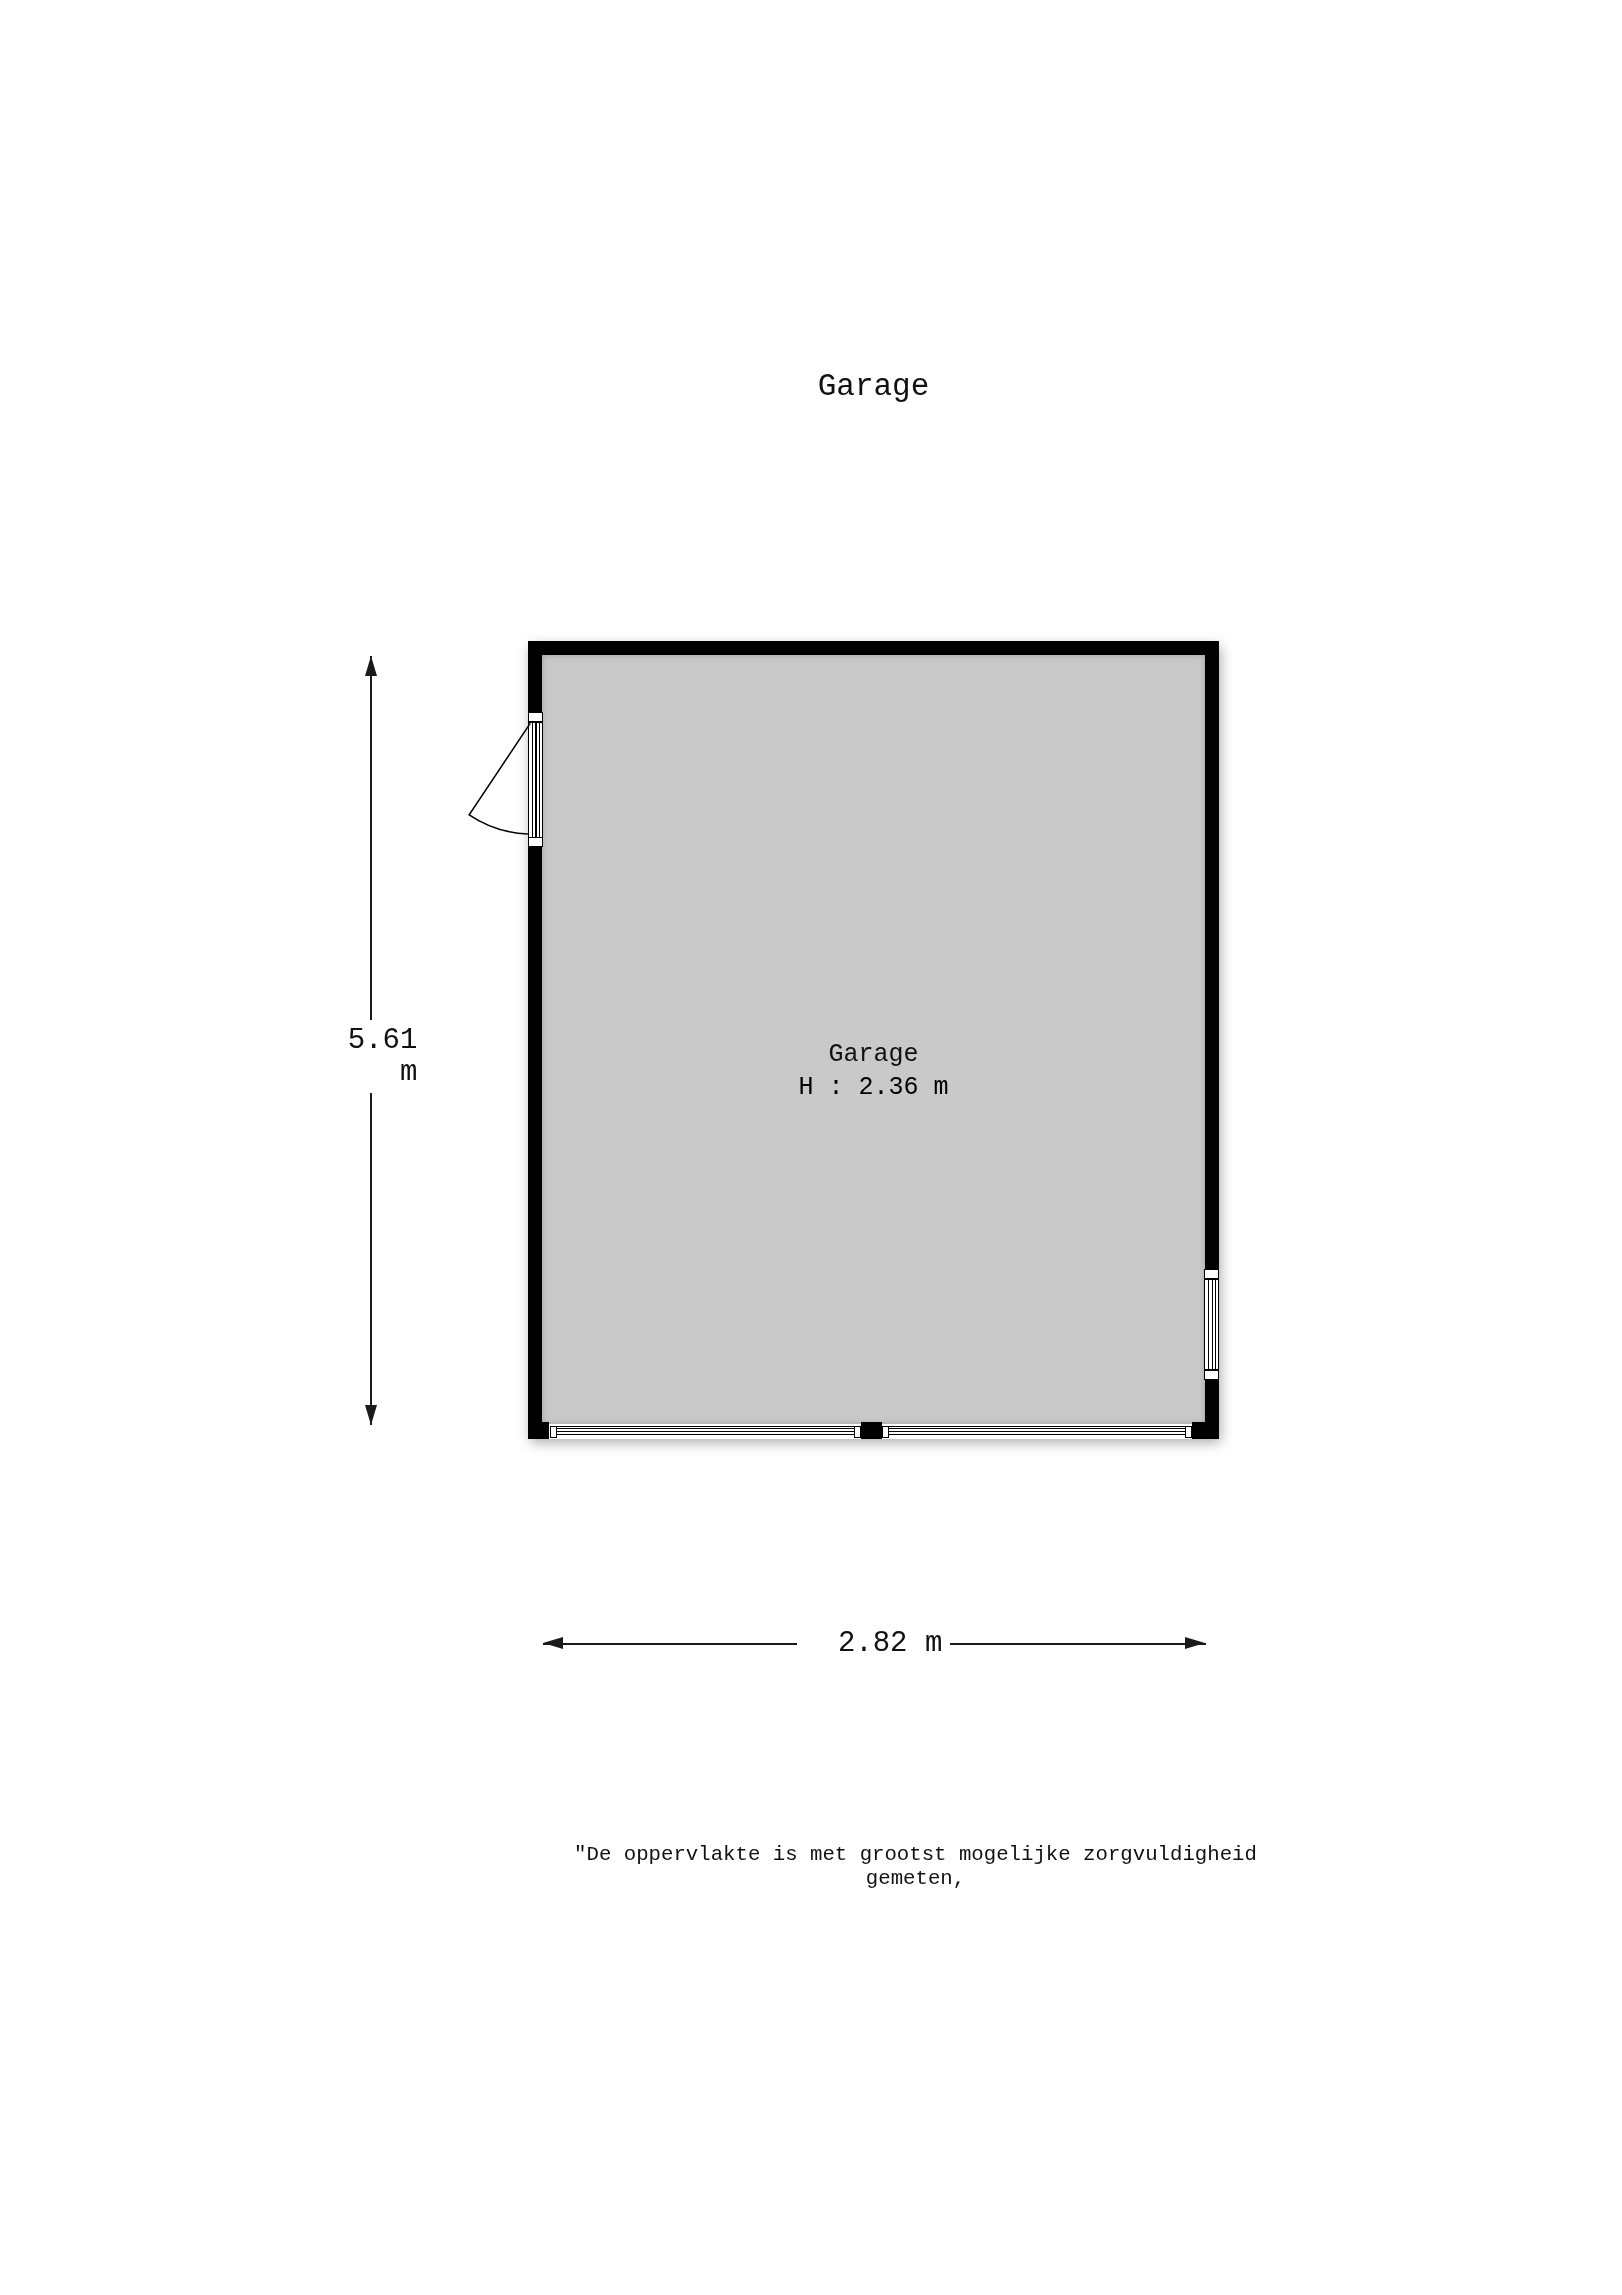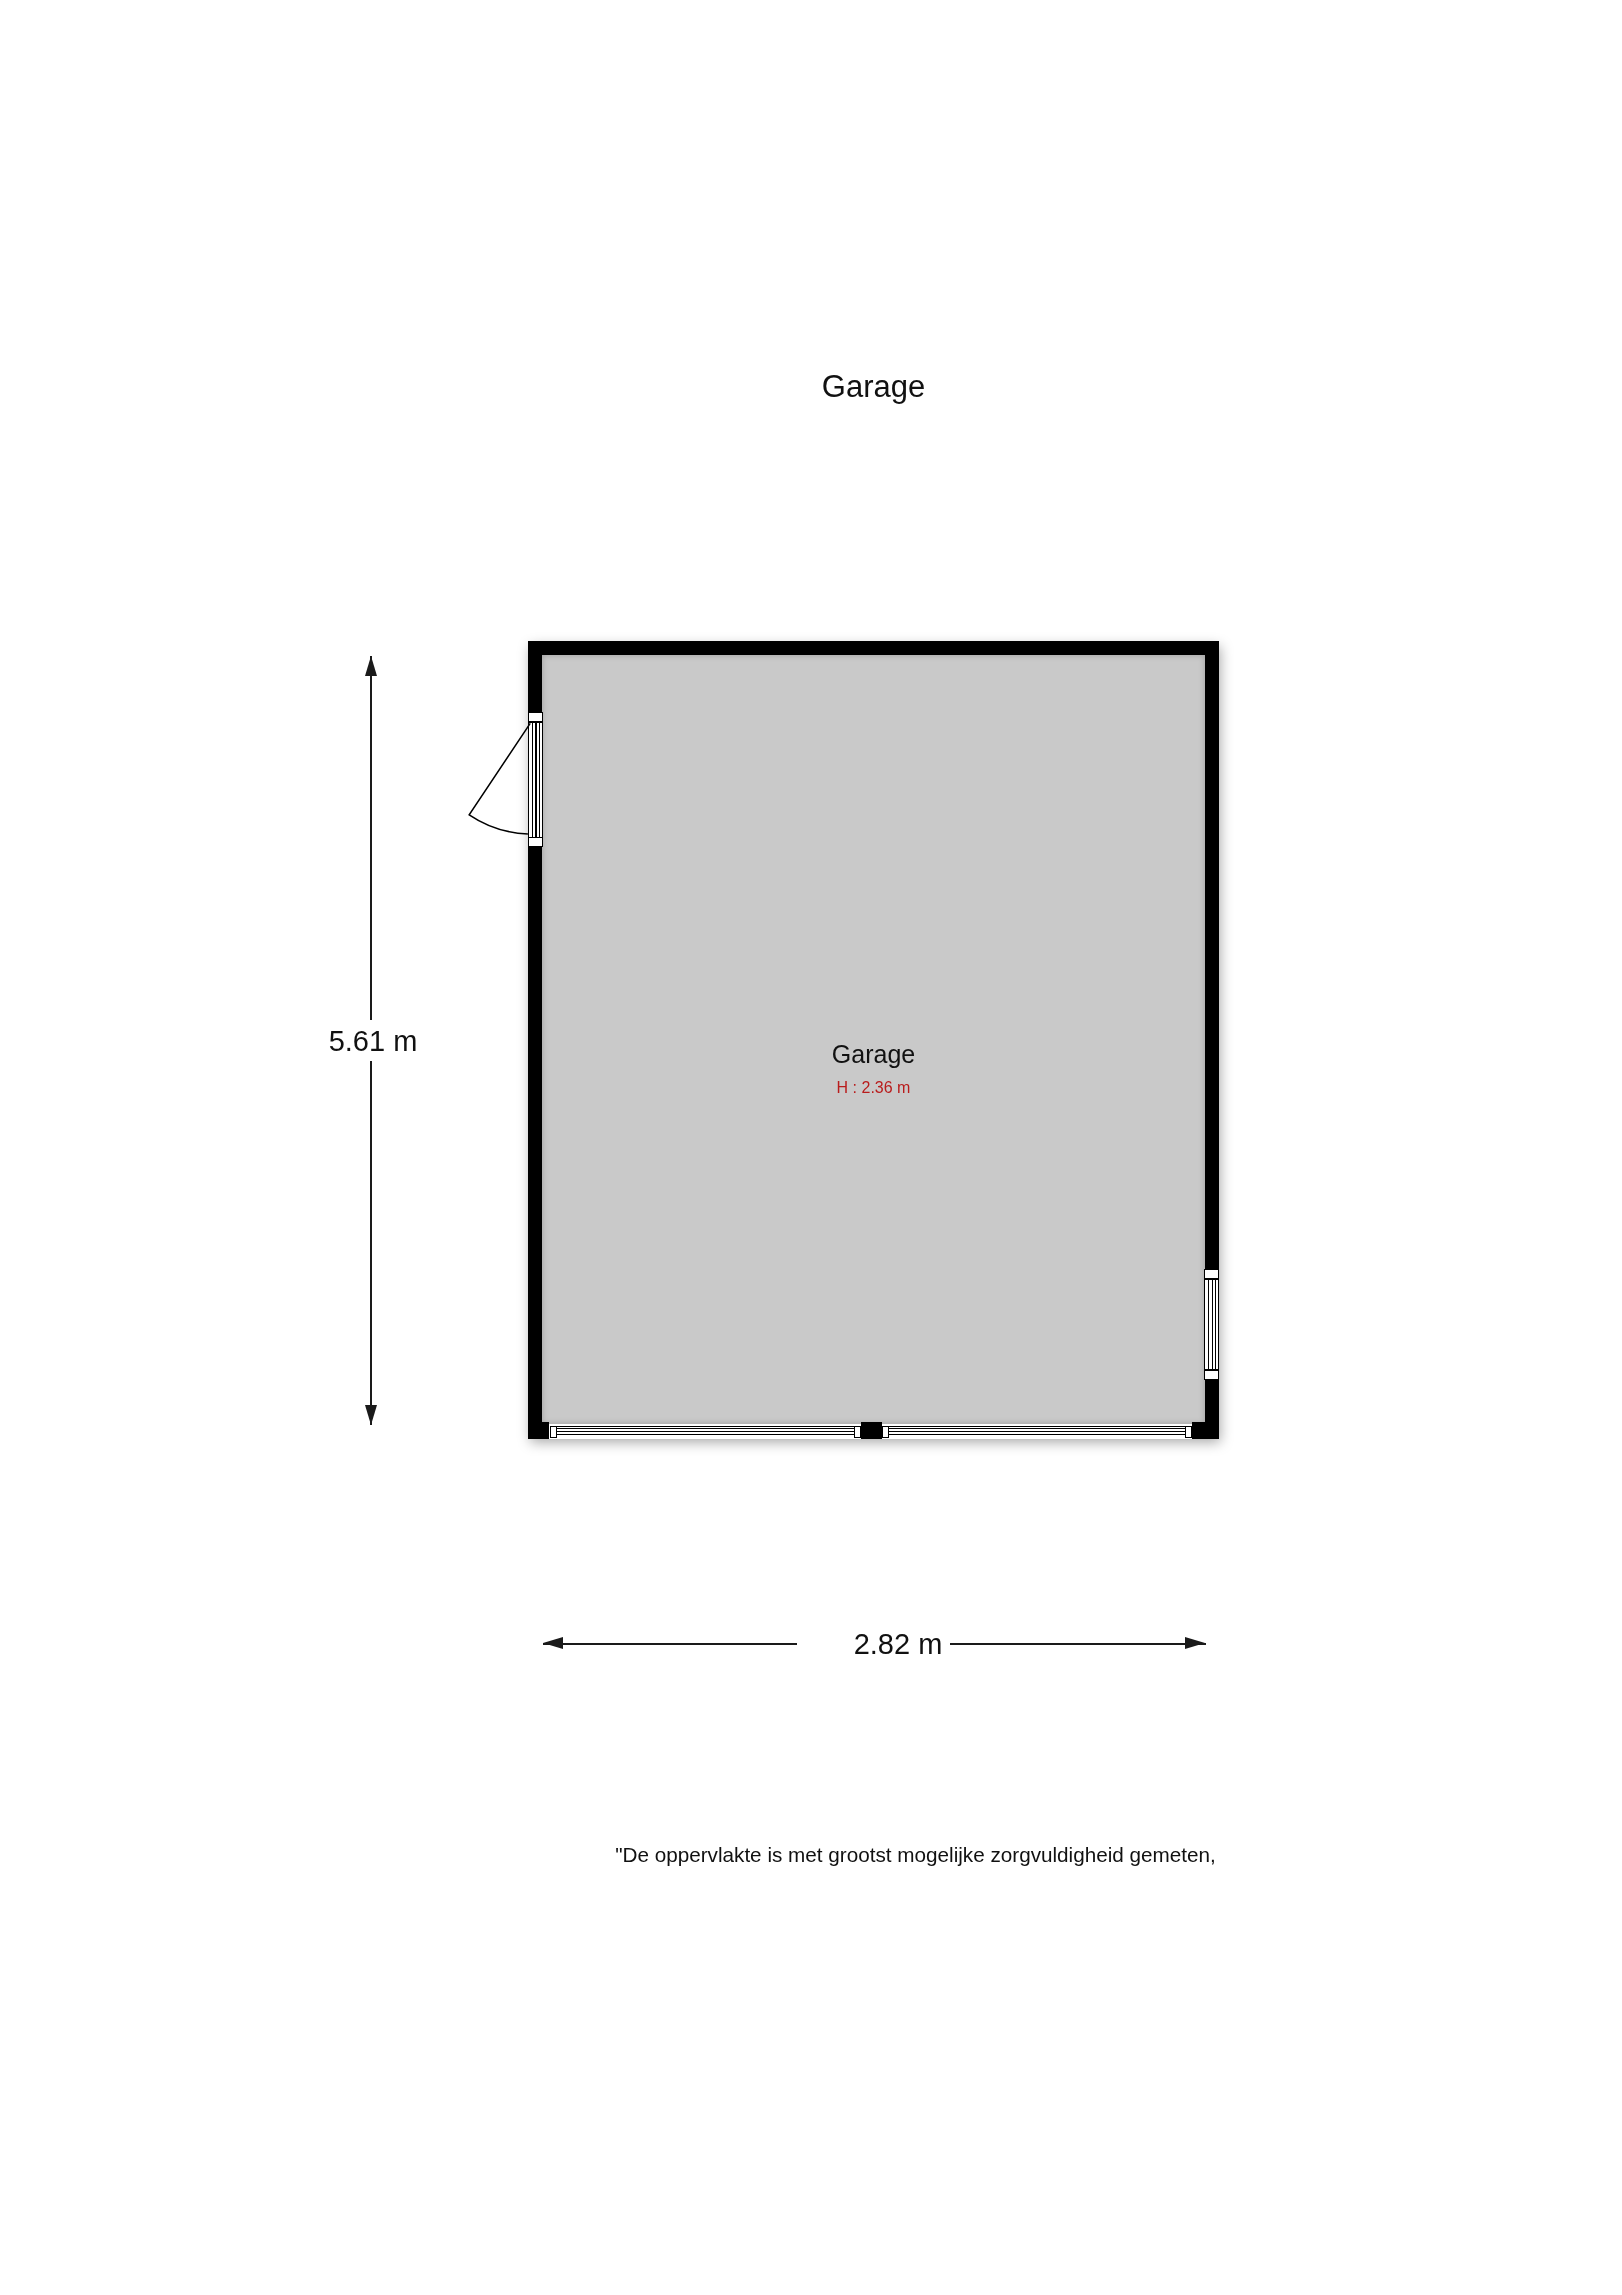--- a/index.html
+++ b/index.html
@@ -12,20 +12,21 @@
   html,body{background:var(--page-bg);}
   body{
     font-family:"Liberation Sans","DejaVu Sans",sans-serif;
     color:#000;
   }
   .canvas{
     position:relative;
     width:1398px;height:2295px;
     background:var(--page-bg);
     overflow:hidden;
+    font-family:Liberation Mono, monospace;
   }
   .page-title{
     position:absolute;left:528px;top:370px;width:691px;
     text-align:center;font-size:31px;line-height:34px;color:#111;
   }
   
   .plan{
     position:absolute;left:528px;top:641px;width:691px;height:797px;
     border:14.5px solid var(--wall);
     background:var(--floor);
@@ -35,21 +36,21 @@
     position:absolute;inset:0;
     background:var(--floor);
     box-shadow:inset 0 0 6.9px rgba(0,0,0,.22);
   }
   .room-label{
     position:absolute;left:0;top:385px;width:100%;
     text-align:center;font-size:25px;line-height:29px;color:#111;
   }
   .room-h{
     position:absolute;left:0;top:421px;width:100%;
-    text-align:center;font-size:16px;line-height:24.5px;color:#b91c1c;
+    text-align:center;font-size:25px;line-height:24.5px;color:#000000;
   }
   
   .opening{position:absolute;background:#fff;}
   .jamb{
     position:absolute;background:#fff;border:1.5px solid #000;
   }
   .panel-v{ 
     position:absolute;width:14.5px;border:1.5px solid #000;
     background:repeating-linear-gradient(90deg,#fff 0 2.7px,#000 2.7px 3.8px);
     background-clip:padding-box;

